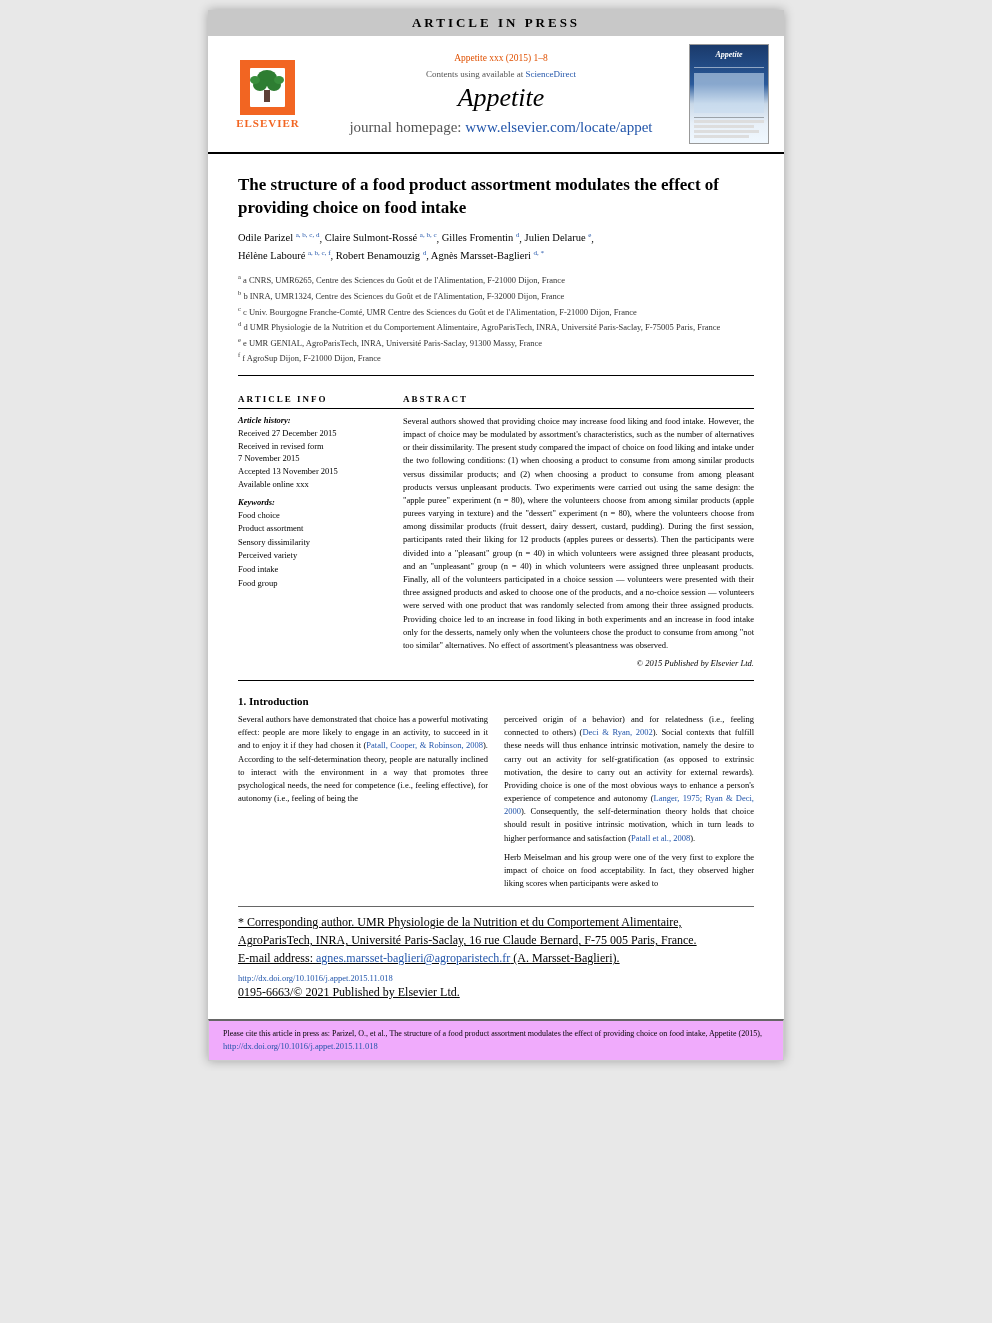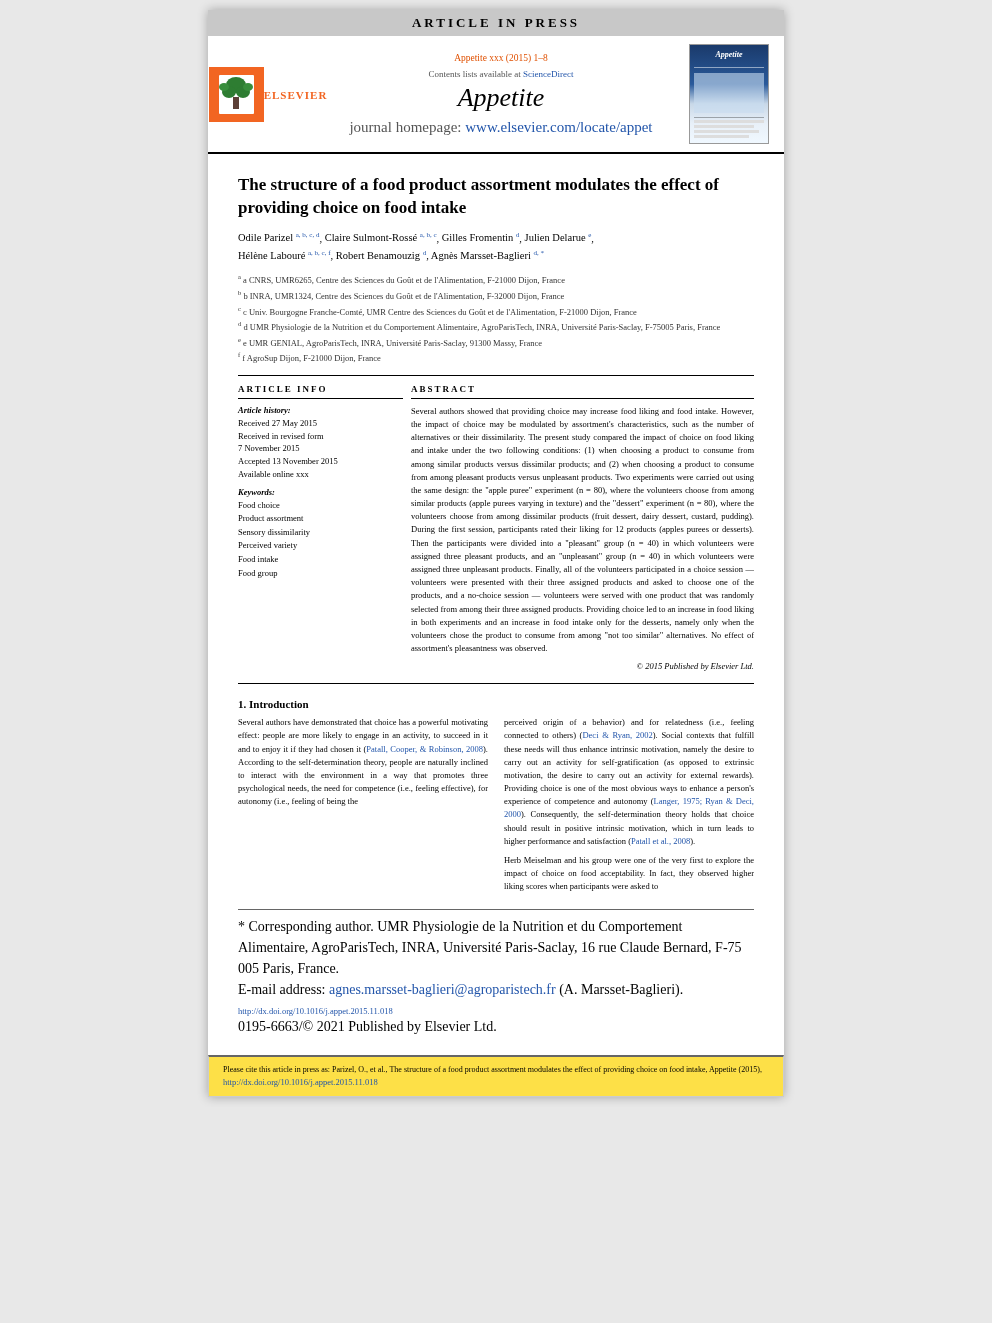--- a/index.html
+++ b/index.html
@@ -35,20 +35,21 @@
       padding: 8px 10px;
     }
     .header-left {
       width: 100px;
       display: flex;
       align-items: center;
       justify-content: center;
     }
     .elsevier-logo {
       display: flex;
+      flex-direction: column;
       align-items: center;
     }
     .elsevier-tree {
       width: 55px;
       height: 55px;
     }
     .elsevier-text {
       color: #f26522;
       font-size: 11px;
       font-weight: bold;
@@ -146,22 +147,22 @@
     }
     
     .divider {
       border: none;
       border-top: 1px solid #000;
       margin: 8px 0;
     }
     
     .two-col {
       display: flex;
-      gap: 8px;
-      margin-top: 8px;
+      gap: 0;
+      margin-top: 18px;
     }
     .left-col {
       width: 165px;
       flex-shrink: 0;
     }
     .right-col {
       flex: 1;
     }
     
     .section-heading {
@@ -237,32 +238,33 @@
       text-decoration: none;
       text-align: center;
     }
     
     .footnote-area {
       margin-top: 10px;
       border-top: 1px solid #666;
       padding-top: 6px;
     }
     .footnote-text {
-      font-size: 14px;
+      font-size: 12px;
       line-height: 1.5;
       color: #000;
+      text-decoration: underline;
     }
     .doi-link {
       color: #2255aa;
       font-size: 8.5px;
       text-decoration: none;
     }
     
     .citation-bar {
-      background: #fde047;
+      background: #f0abfc;
       border: 1px solid #ccc;
       border-top: 2px solid #666;
       padding: 7px 14px;
       font-size: 8px;
       line-height: 1.5;
       color: #000;
       margin-top: 6px;
     }
   </style>
 </head>
@@ -293,21 +295,21 @@
           <ellipse cx="15" cy="20" rx="5" ry="4" fill="#388e3c"></ellipse>
           <ellipse cx="39" cy="20" rx="5" ry="4" fill="#388e3c"></ellipse>
         </svg>
         <span class="elsevier-text">ELSEVIER</span>
       </div>
     </div>
 
     <div class="header-center">
       <div class="journal-cite">Appetite xxx (2015) 1–8</div>
       <div style="font-size:9px; color:#555; margin-bottom:4px;">
-        <span>Contents lists available at</span>
+        <span>Contents using available at</span>
         <span style="color:#2255aa; cursor:pointer;"> <span>ScienceDirect</span></span>
       </div>
       <div class="journal-title">Appetite</div>
       <div class="journal-homepage">
         <span>journal homepage:</span>
         <a href="#">www.elsevier.com/locate/appet</a>
       </div>
     </div>
 
     <div class="header-right">
@@ -354,21 +356,21 @@
     <hr class="divider">
 
     <div class="two-col">
 
       <div class="left-col">
         <div class="section-heading">ARTICLE INFO</div>
         <hr class="article-info-divider">
 
         <div class="info-label">Article history:</div>
         <div class="info-text">
-          <div>Received 27 May 2015</div>
+          <div>Received 27 December 2015</div>
           <div>Received in revised form</div>
           <div>7 November 2015</div>
           <div>Accepted 13 November 2015</div>
           <div>Available online xxx</div>
         </div>
 
         <div class="info-label">Keywords:</div>
         <div class="keywords-list">
           <div>Food choice</div>
           <div>Product assortment</div>

